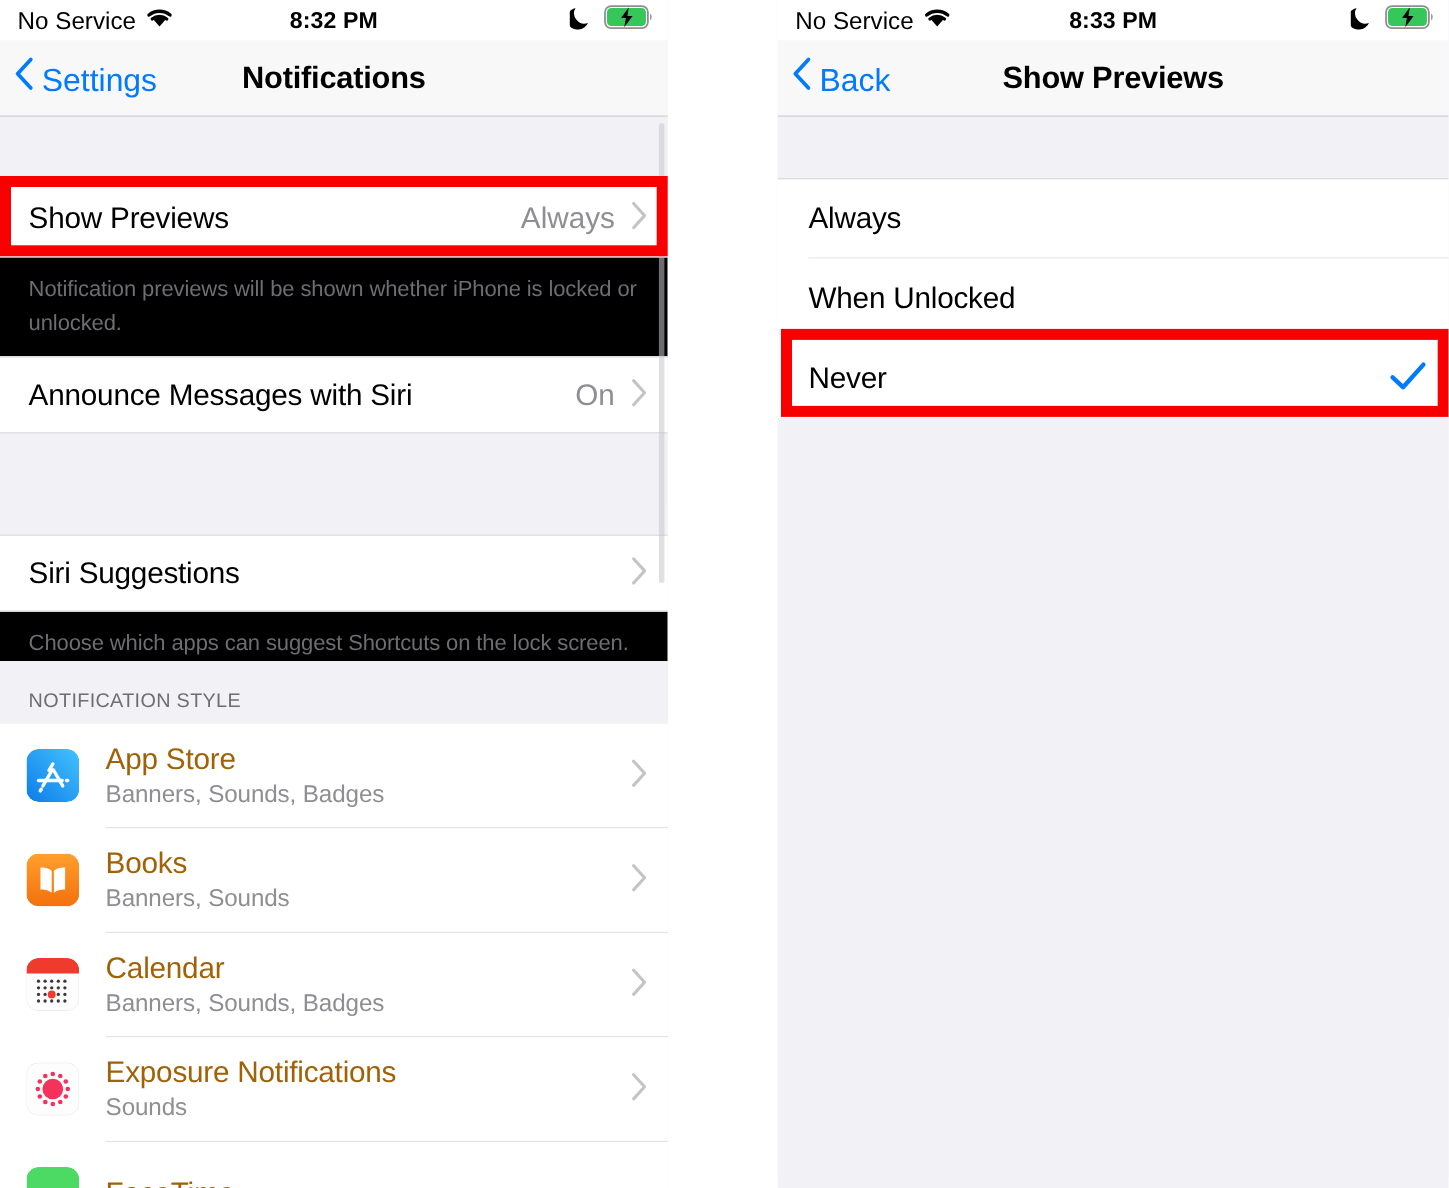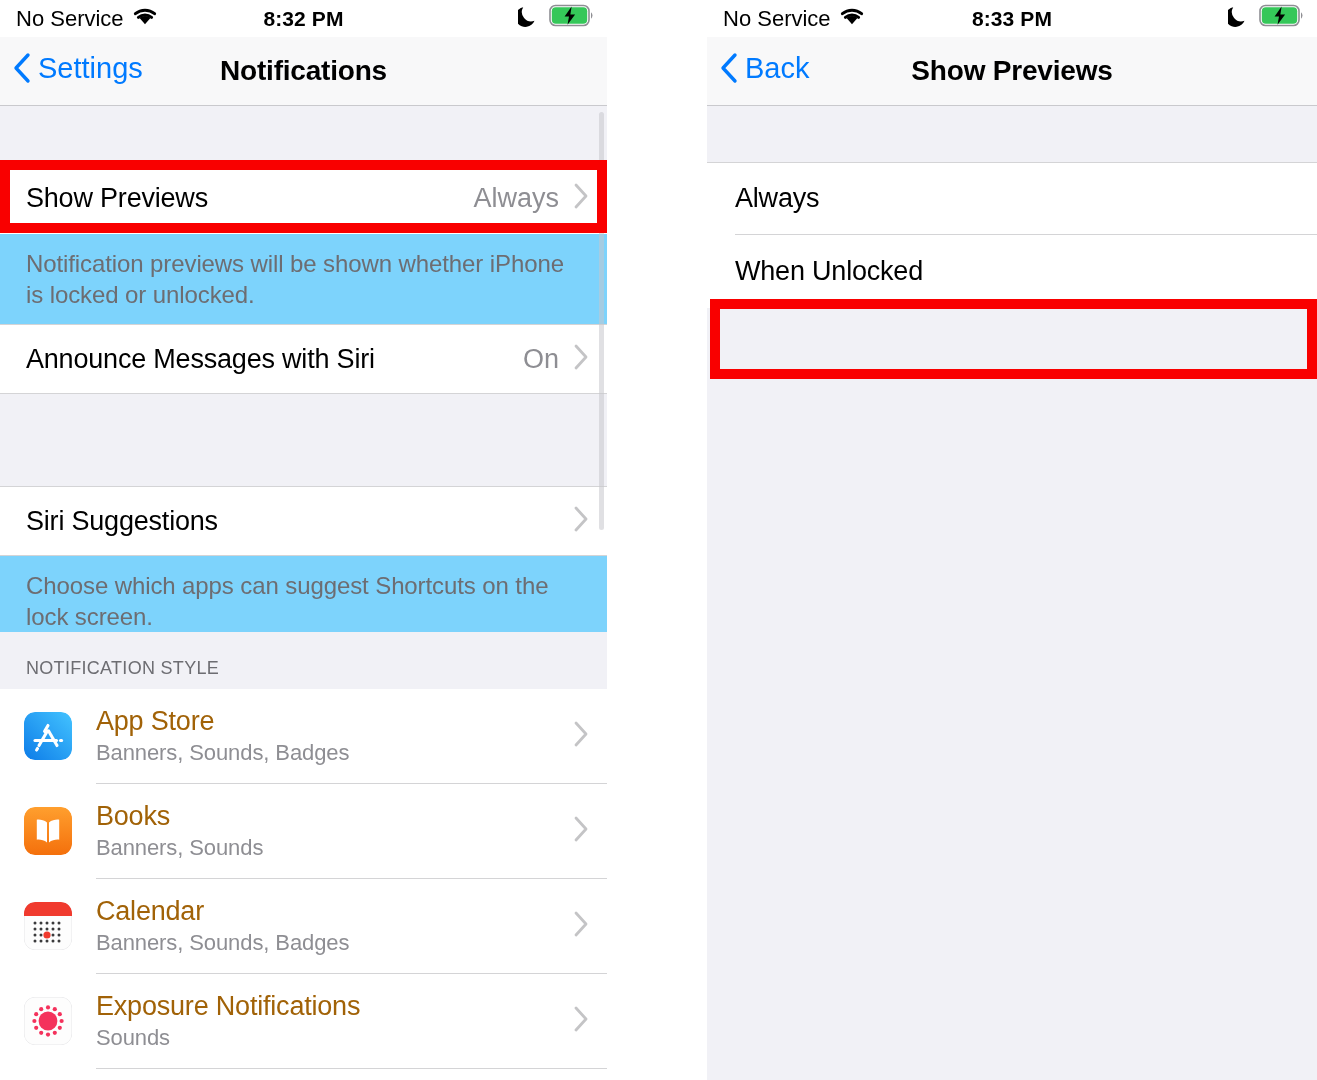--- a/index.html
+++ b/index.html
@@ -74,21 +74,21 @@
     height: 68px;
     background: #f8f8f9;
     border-bottom: 1px solid #c9c9cd;
     display: flex;
     align-items: center;
   }
   .nav-back {
     position: absolute;
     left: 12px;
     display: flex;
-    align-items: flex-start;
+    align-items: flex-end;
     gap: 7px;
     color: #007aff;
     font-size: 29px;
     cursor: pointer;
     white-space: nowrap;
   }
   .chev-back { display: block; }
   .nav-title {
     position: absolute;
     left: 0; right: 0;
@@ -119,25 +119,25 @@
     white-space: nowrap;
   }
   .row-value {
     font-size: 27px;
     color: #8e8e93;
     margin-right: 14px;
     white-space: nowrap;
   }
   .chev-right { display: block; flex: 0 0 auto; }
   .footer-text {
-    font-size: 24px;
+    font-size: 20px;
     line-height: 31px;
     color: #6d6d72;
     padding: 14px 26px 0 26px;
-    background: #7dd3fc;
+    background: #000000;
     letter-spacing: -.1px;
   }
   .section-header {
     font-size: 18px;
     color: #6d6d72;
     padding: 26px 26px 10px 26px;
     background: #f1f1f6;
     letter-spacing: .3px;
   }
 
@@ -518,20 +518,28 @@
       <div class="opt-row" style="border-top:1px solid #d4d4d6;">
         <span class="opt-label">Always</span>
       </div>
       <div class="opt-sep"></div>
 
       <div class="opt-row">
         <span class="opt-label">When Unlocked</span>
       </div>
       <div class="opt-sep"></div>
 
+      <div class="opt-row" style="height:72px">
+        <span class="opt-label">Never</span>
+        <span class="check-icon">
+          <svg width="34" height="28" viewBox="0 0 34 28">
+            <path d="M3 15 L12.5 24 L31 3.5" stroke="#007aff" stroke-width="4" fill="none" stroke-linecap="round" stroke-linejoin="round"></path>
+          </svg>
+        </span>
+      </div>
 
     </div>
 
     <div class="filler" style="height:690px"></div>
   </div>
 
   <div class="highlight" style="left:710px; top:299px; width:607px; height:80px;"></div>
 
 </div>
 

